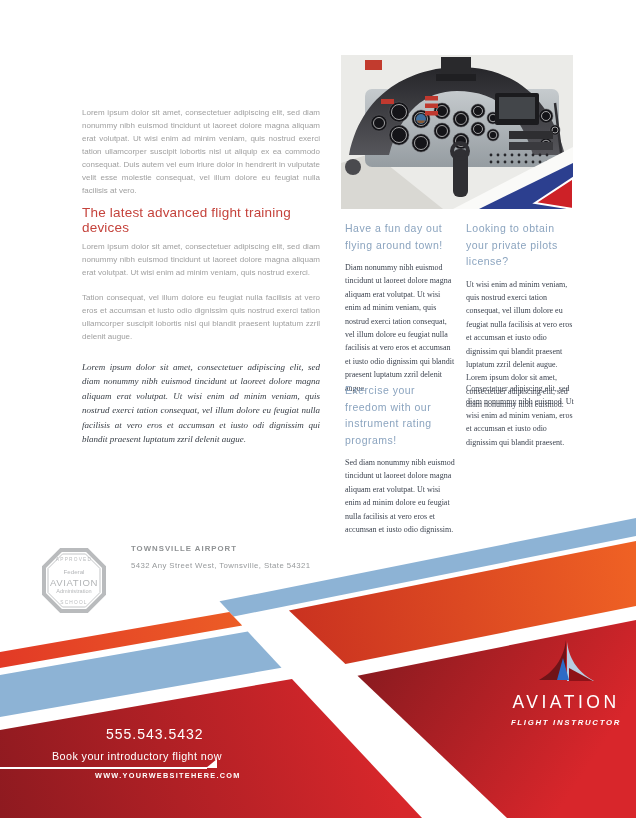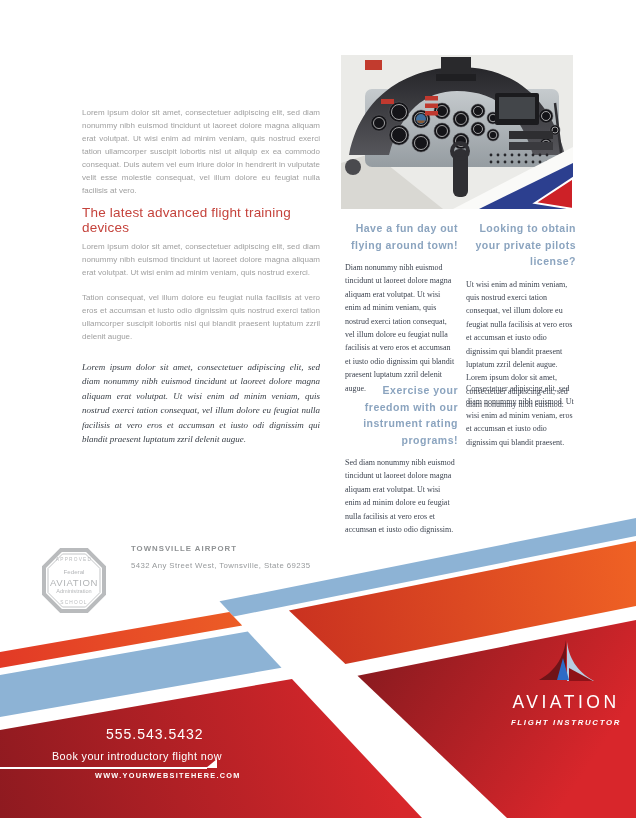--- a/index.html
+++ b/index.html
@@ -15,21 +15,21 @@
   .p-italic{font-family:"Liberation Serif",serif;font-style:italic;color:#3a4048;
             font-size:9px;line-height:14.4px;text-align:justify;margin:17px 0 0 0;}
 
   
   .fcol{top:220px;}
   .fcol-1{left:345px;width:113px;}
   .fcol-2{left:466px;width:110px;}
   .fsec{position:absolute;left:0;width:100%;}
   .fsec-top{top:0;}
   .fsec-bot{top:162px;}
-  .fhead{color:#8ba4bf;font-size:10.5px;line-height:16.5px;letter-spacing:.5px;margin:0 0 8px 0;font-weight:700;text-align:right;}
+  .fhead{color:#8ba4bf;font-size:10.5px;line-height:16.5px;letter-spacing:.5px;margin:0 0 8px 0;font-weight:400;}
   .fbody{font-family:"Liberation Serif",serif;color:#3d4450;
          font-size:8px;line-height:13.4px;margin:0;}
 
   
   .photo{left:341px;top:55px;width:232px;height:154px;}
   .photo svg{display:block;}
 
   
   .artwork{left:0;top:505px;width:636px;height:313px;}
 
@@ -227,21 +227,21 @@
     <polygon points="19,2 45,2 62,19 62,46 45,63 19,63 2,46 2,19" fill="none" stroke="#b9bbbd" stroke-width="4"></polygon>
     <polygon points="20.5,6 43.5,6 58,20.5 58,44.5 43.5,59 20.5,59 6,44.5 6,20.5" fill="none" stroke="#c3c5c7" stroke-width="1"></polygon>
     <text x="32" y="13" text-anchor="middle" fill="#b9bbbd" font-size="4.8" letter-spacing="1.2" font-family="Liberation Sans, sans-serif">APPROVED</text>
     <text x="32" y="26" text-anchor="middle" fill="#b5b7b9" font-size="6.2" font-family="Liberation Sans, sans-serif">Federal</text>
     <text x="32" y="37.5" text-anchor="middle" fill="#b2b4b6" font-size="9.6" letter-spacing=".6" font-family="Liberation Sans, sans-serif">AVIATION</text>
     <text x="32" y="44.5" text-anchor="middle" fill="#b5b7b9" font-size="5.6" font-family="Liberation Sans, sans-serif">Administration</text>
     <text x="32" y="55.5" text-anchor="middle" fill="#b9bbbd" font-size="4.8" letter-spacing="1.2" font-family="Liberation Sans, sans-serif">SCHOOL</text>
   </svg>
 
   <div class="abs addr-name">TOWNSVILLE AIRPORT</div>
-  <div class="abs addr-line">5432 Any Street West, Townsville, State 69235</div>
+  <div class="abs addr-line">5432 Any Street West, Townsville, State 54321</div>
 
   <div class="abs phone">555.543.5432</div>
   <div class="abs cta">Book your introductory flight now</div>
   <div class="abs rule"></div>
   <div class="abs rule-arrow"></div>
   <div class="abs website">WWW.YOURWEBSITEHERE.COM</div>
 
   <div class="abs brand">
     <svg class="brand-fin" width="60" height="46" viewBox="0 0 60 46">
       <path d="M31,2 C33,17 40,31 58,41 L31,41 Z" fill="#b7cde2"></path>

